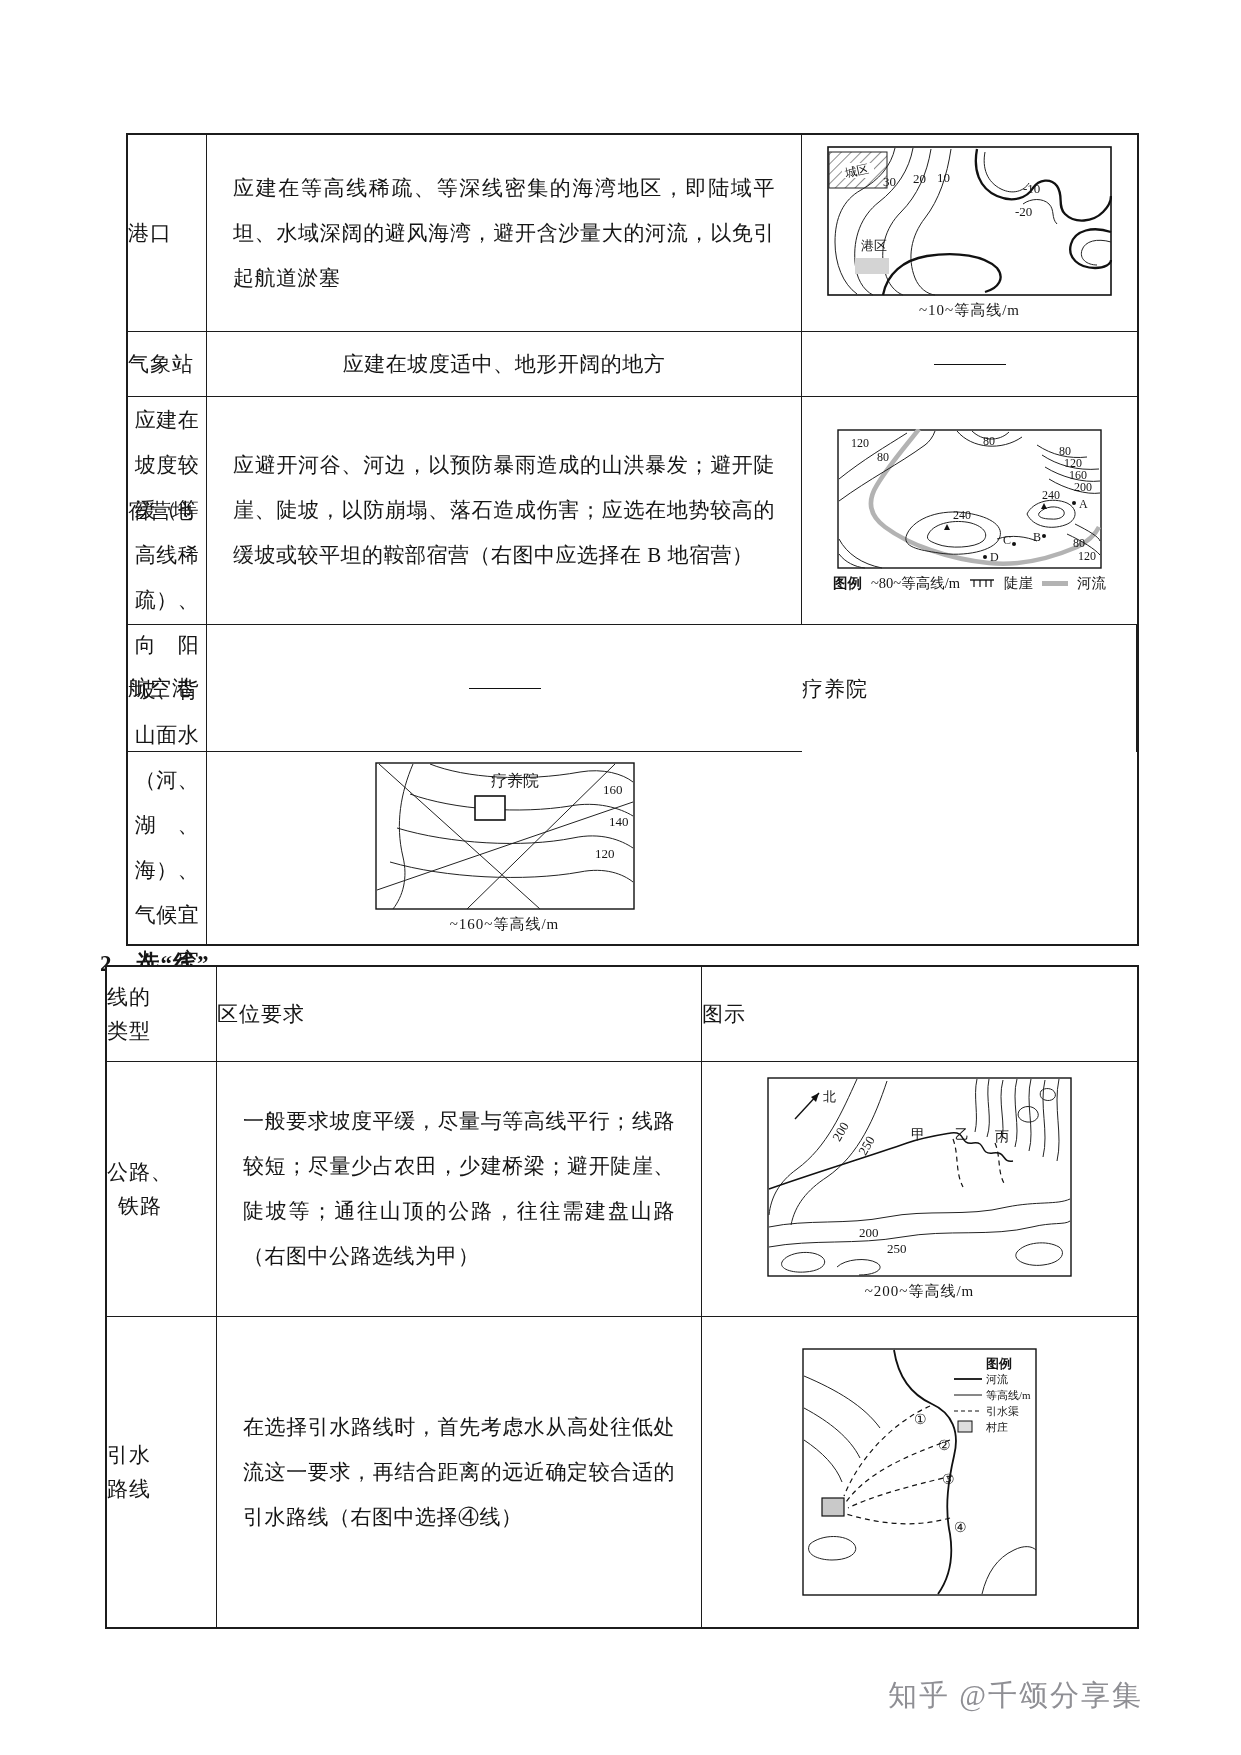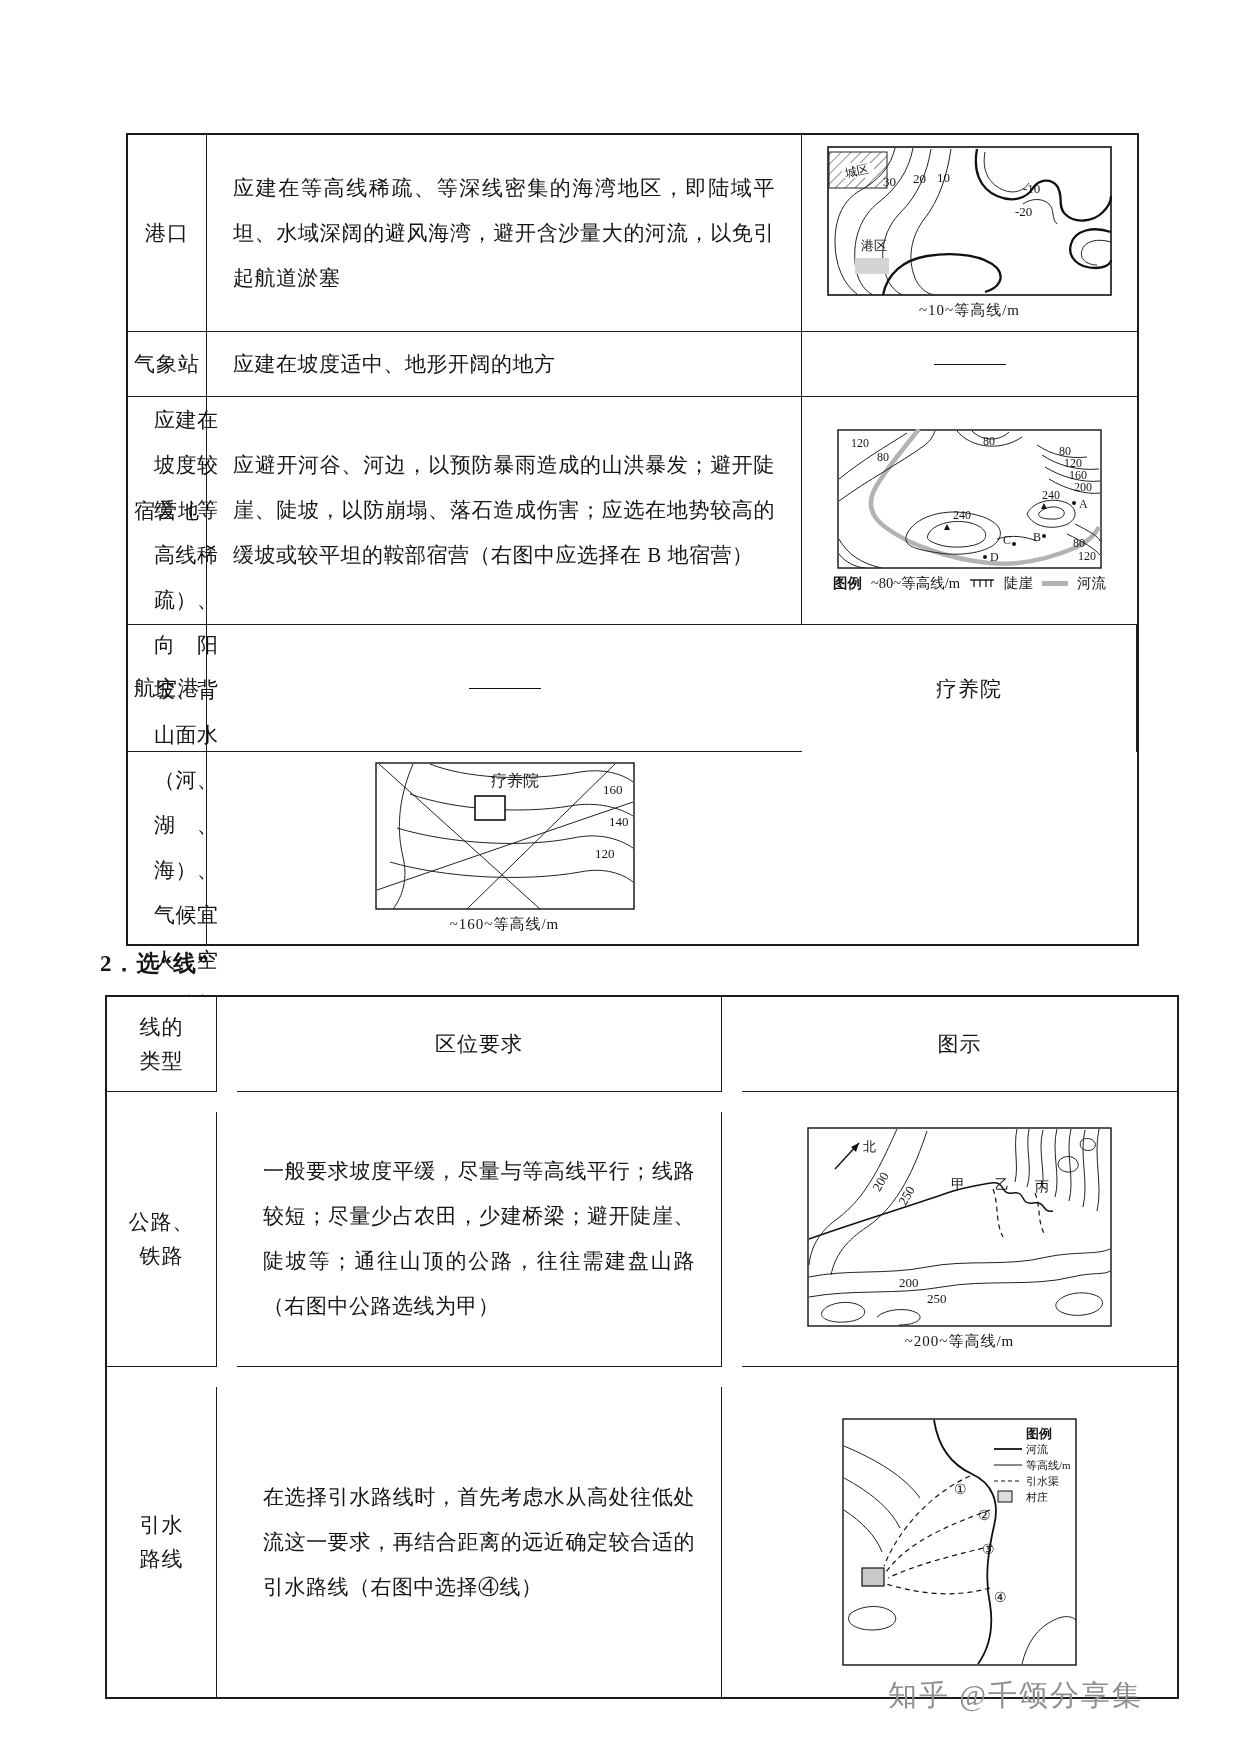--- a/index.html
+++ b/index.html
@@ -5,23 +5,23 @@
   html,body { margin:0; padding:0; background:#ffffff; }
   .page {
     position:relative; width:1241px; height:1755px; background:#ffffff;
     font-family:"Liberation Serif", serif; color:#151515; overflow:hidden;
   }
   .tbl { position:absolute; display:grid; border:2px solid #1c1c1c; background:#fff; }
   .tbl > div { border-right:1.6px solid #1c1c1c; border-bottom:1.6px solid #1c1c1c; box-sizing:border-box; }
   .tbl > div.lastcol { border-right:none; }
   .tbl > div.lastrow { border-bottom:none; }
 
-  .type-cell { display:flex; align-items:center; justify-content:center; text-align:center;
+  .type-cell { display:flex; align-items:center; text-align:center;
                font-size:21px; letter-spacing:1px; line-height:34px; }
-  .req-cell { display:flex; align-items:center; }
+  .req-cell { display:flex; align-items:center;justify-content:center; }
   .req-cell .req { font-size:21px; line-height:45px; text-align:justify; padding:0 26px; letter-spacing:0.5px; }
   .ill-cell { display:flex; flex-direction:column; align-items:center; justify-content:center; gap:5px; }
 
   .dash-line { width:72px; border-top:1.8px solid #111; }
   .map-caption { font-size:15px; letter-spacing:1px; color:#151515; text-align:right; }
 
   .map-frame svg { display:block; }
   svg text { font-family:"Liberation Serif", serif; fill:#151515; }
   .mt11 { font-size:11px; } .mt12 { font-size:12px; } .mt13 { font-size:13px; }
   .mt14 { font-size:14px; } .mt16 { font-size:16px; }
@@ -196,21 +196,21 @@
           <text class="mt13" x="234" y="64">140</text>
           <text class="mt13" x="220" y="96">120</text>
         </svg>
       </div>
       <div class="map-caption">~160~等高线/m</div>
     </div>
   </div>
 
   <div class="heading2">2．选“线”</div>
 
-  <div class="tbl" style="left:105px; top:995px; grid-template-columns:110px 485px 435px; grid-template-rows:95px 255px 310px;gap:20px;">
+  <div class="tbl" style="left:105px; top:965px; grid-template-columns:110px 485px 435px; grid-template-rows:95px 255px 310px;">
 
     <div class="type-cell">
       <span>
         <span style="display:block">线的</span>
         <span style="display:block">类型</span>
       </span>
     </div>
     <div class="type-cell">
       <span>区位要求</span>
     </div>

